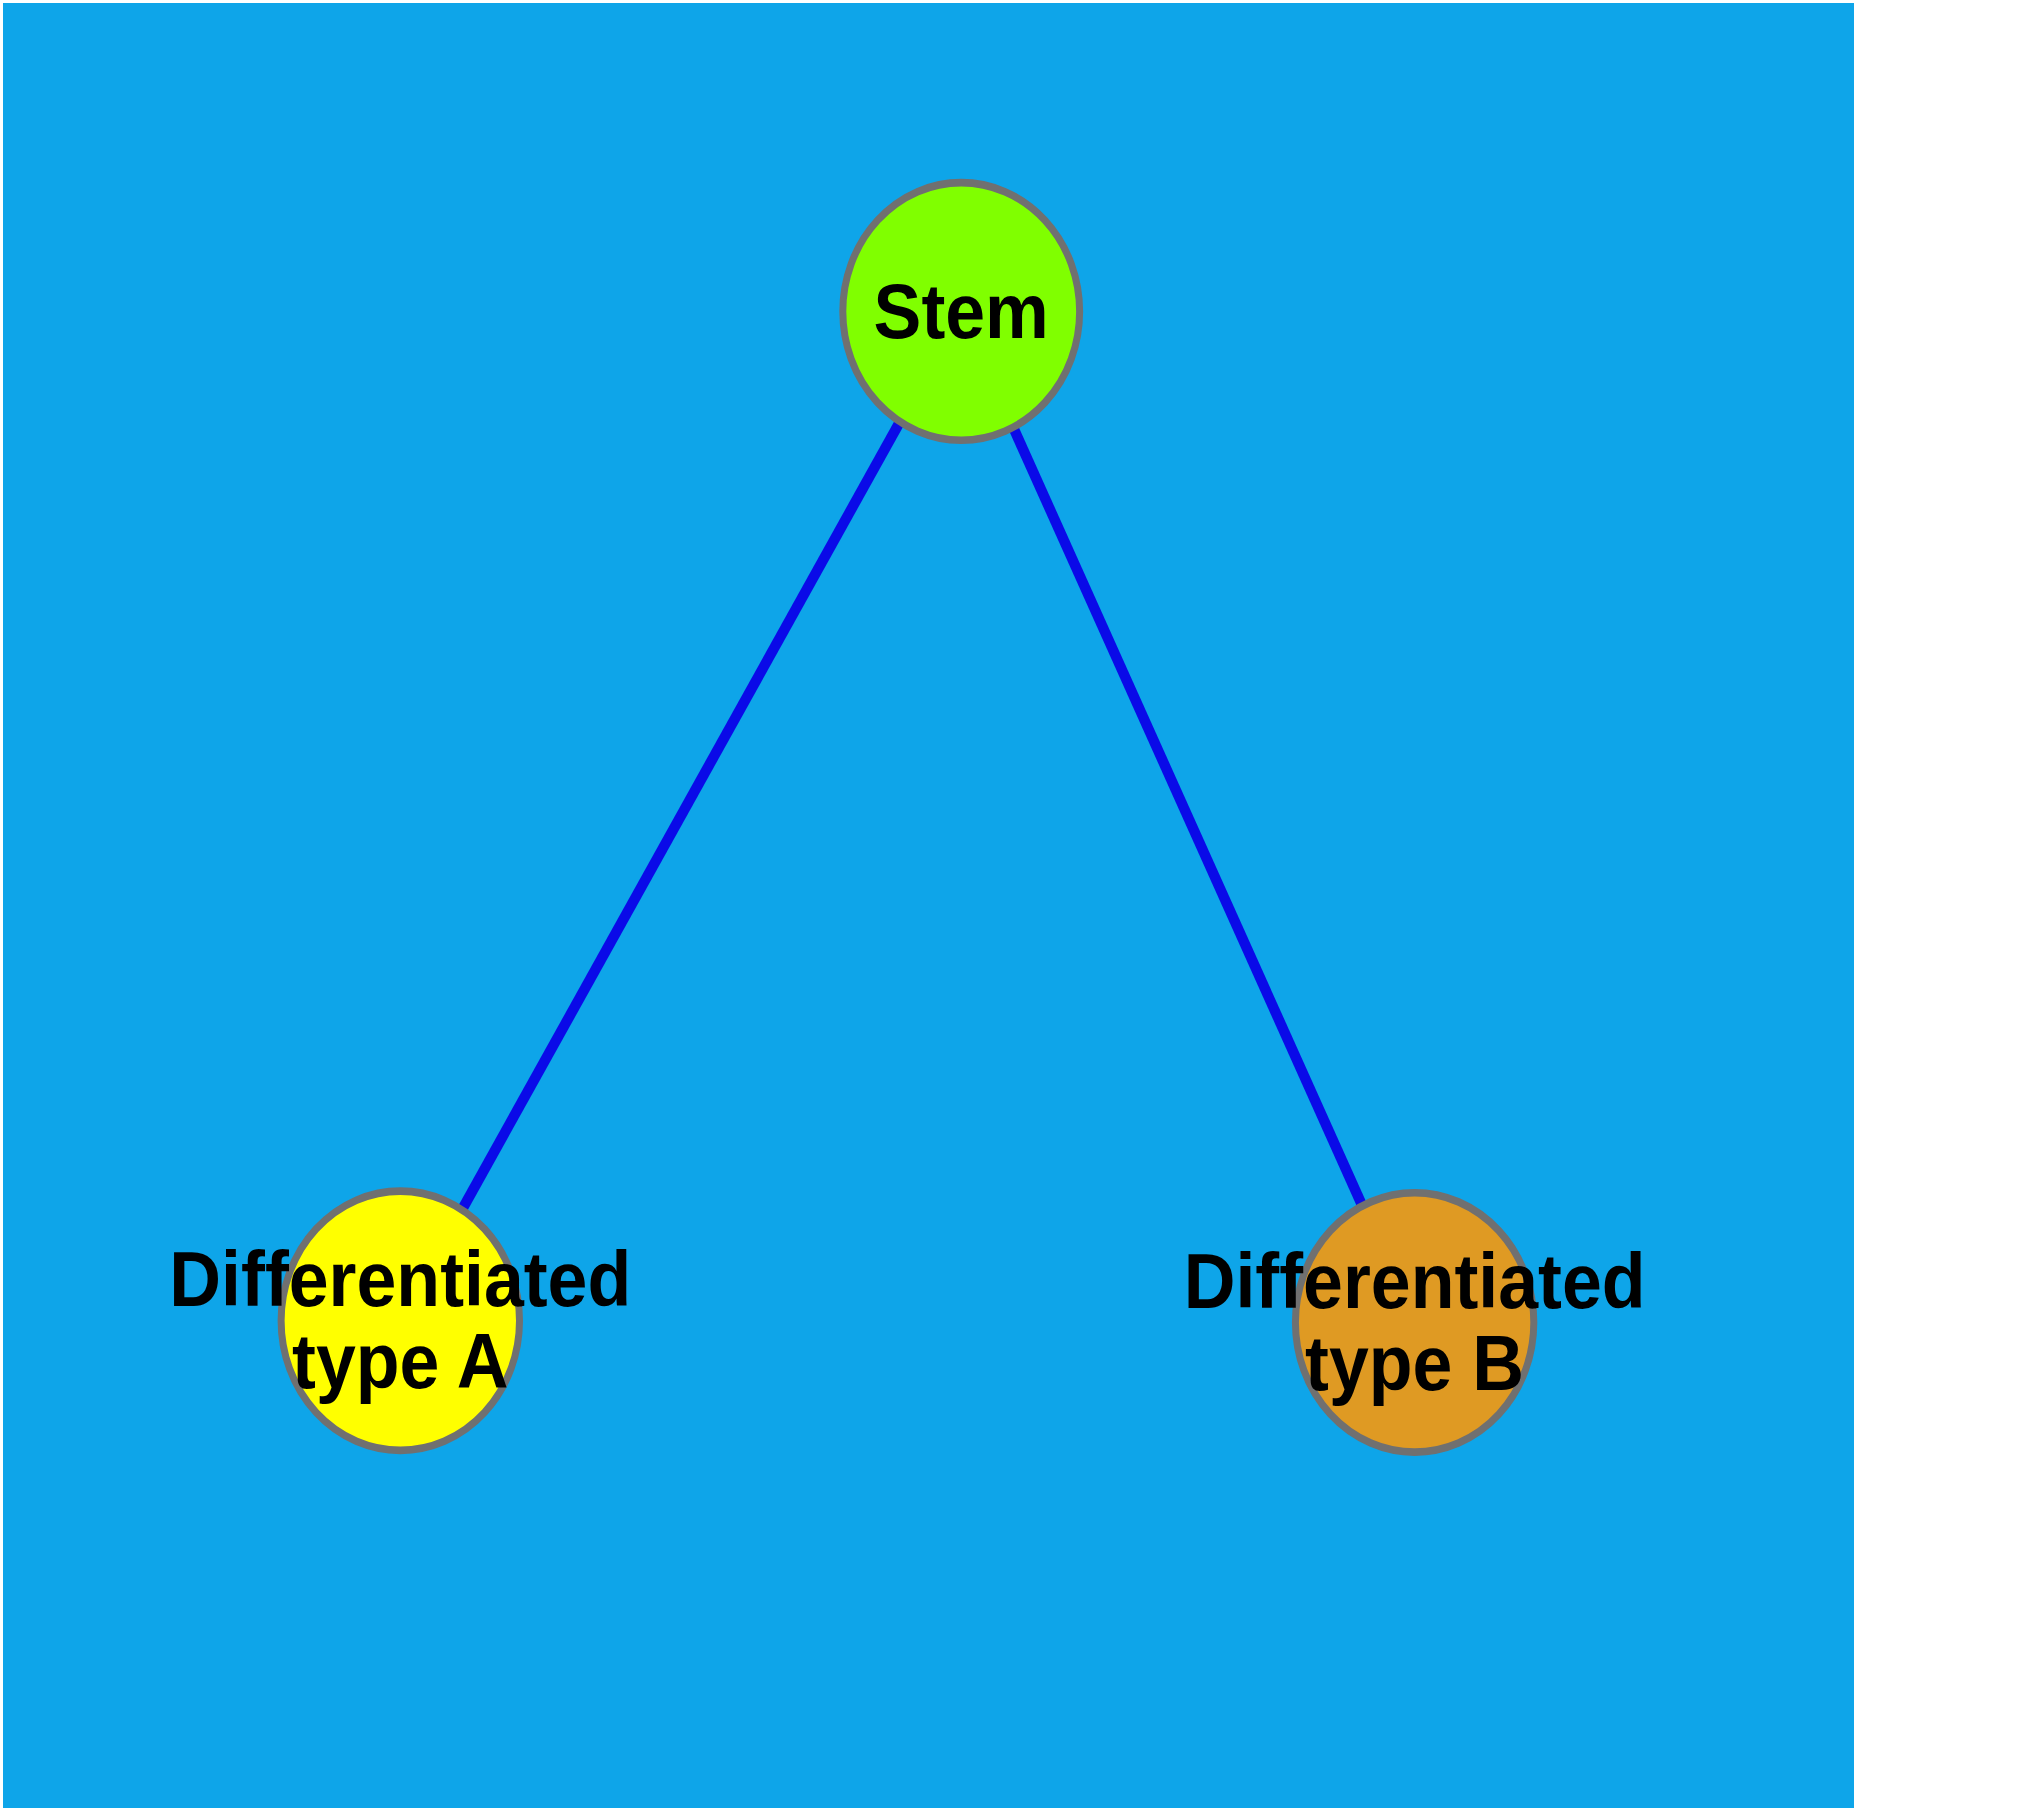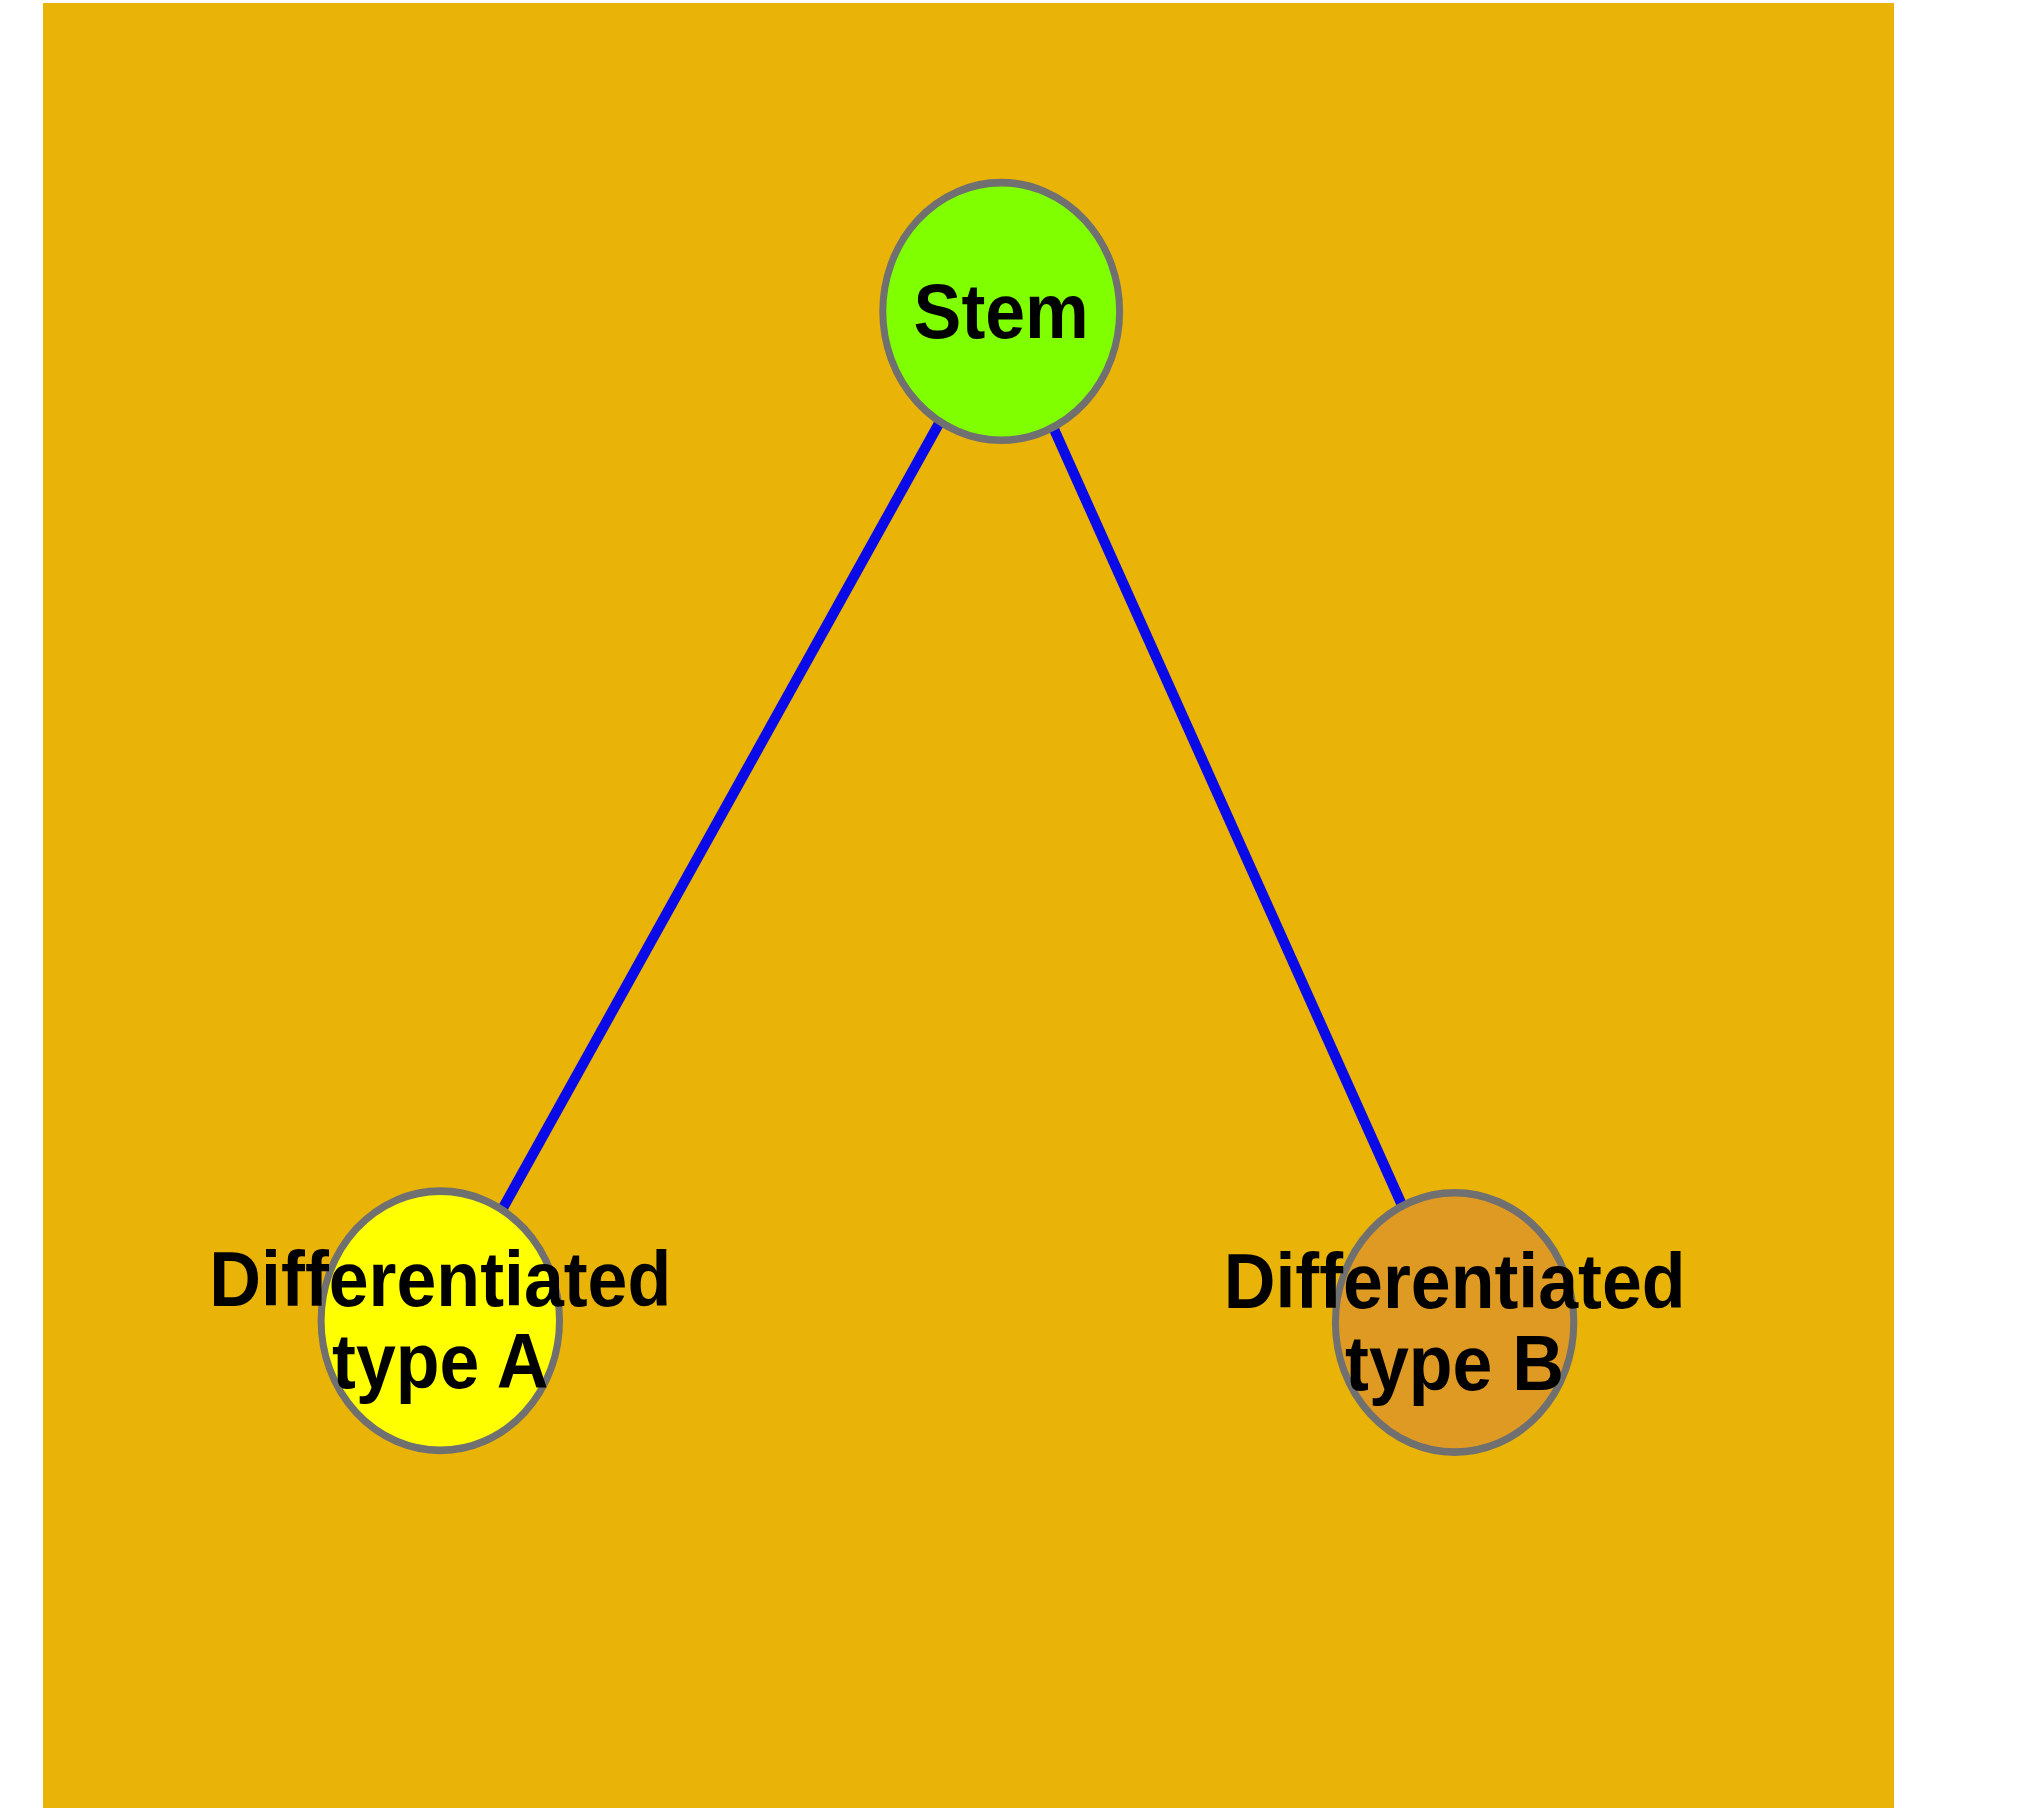--- a/index.html
+++ b/index.html
@@ -20,23 +20,22 @@
     height: 1812px;
     background: #ffffff;
     box-sizing: border-box;
   }
   #graph-plot {
     position: absolute;
     left: 3.4px;
     top: 3.4px;
     width: 1851px;
     height: 1805px;
-    background: #eab308;
+    background: #0ea5e9;
     overflow: hidden;
-    margin-left: 40px;
   }
   svg.graph-svg {
     position: absolute;
     left: 0;
     top: 0;
     width: 100%;
     height: 100%;
     display: block;
   }
   .node-label {

